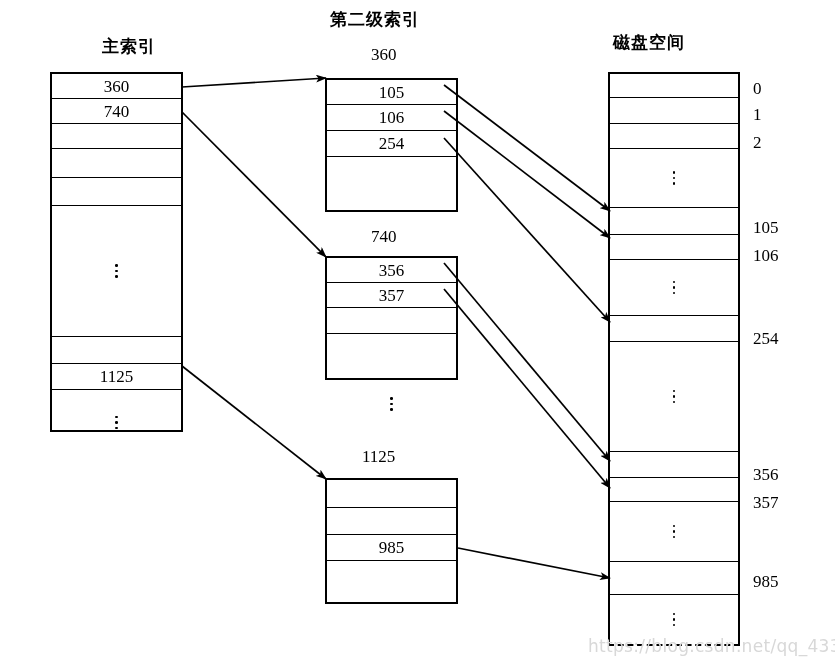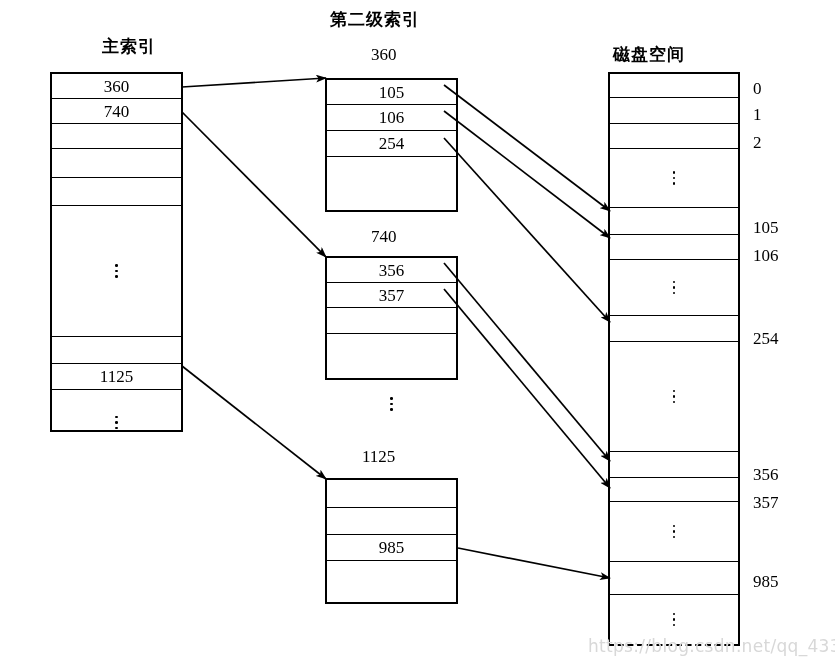--- a/index.html
+++ b/index.html
@@ -102,21 +102,21 @@
 </style>
 </head>
 <body>
 
 <div id="stage">
 
   <div class="col-title" style="left:102px;top:35px;">主索引</div>
 
   <div class="col-title" style="left:330px;top:8px;">第二级索引</div>
 
-  <div class="col-title" style="left:613px;top:43px;">磁盘空间</div>
+  <div class="col-title" style="left:613px;top:31px;">磁盘空间</div>
 
   <div class="tbl" id="main-index-table" style="left:50px;top:72px;width:133px;height:360px;">
     <div class="row" style="height:25px;">
       <span class="cellval">360</span>
     </div>
     <div class="row" style="height:25px;">
       <span class="cellval">740</span>
     </div>
     <div class="row" style="height:25px;">
       <span class="cellval"></span>

